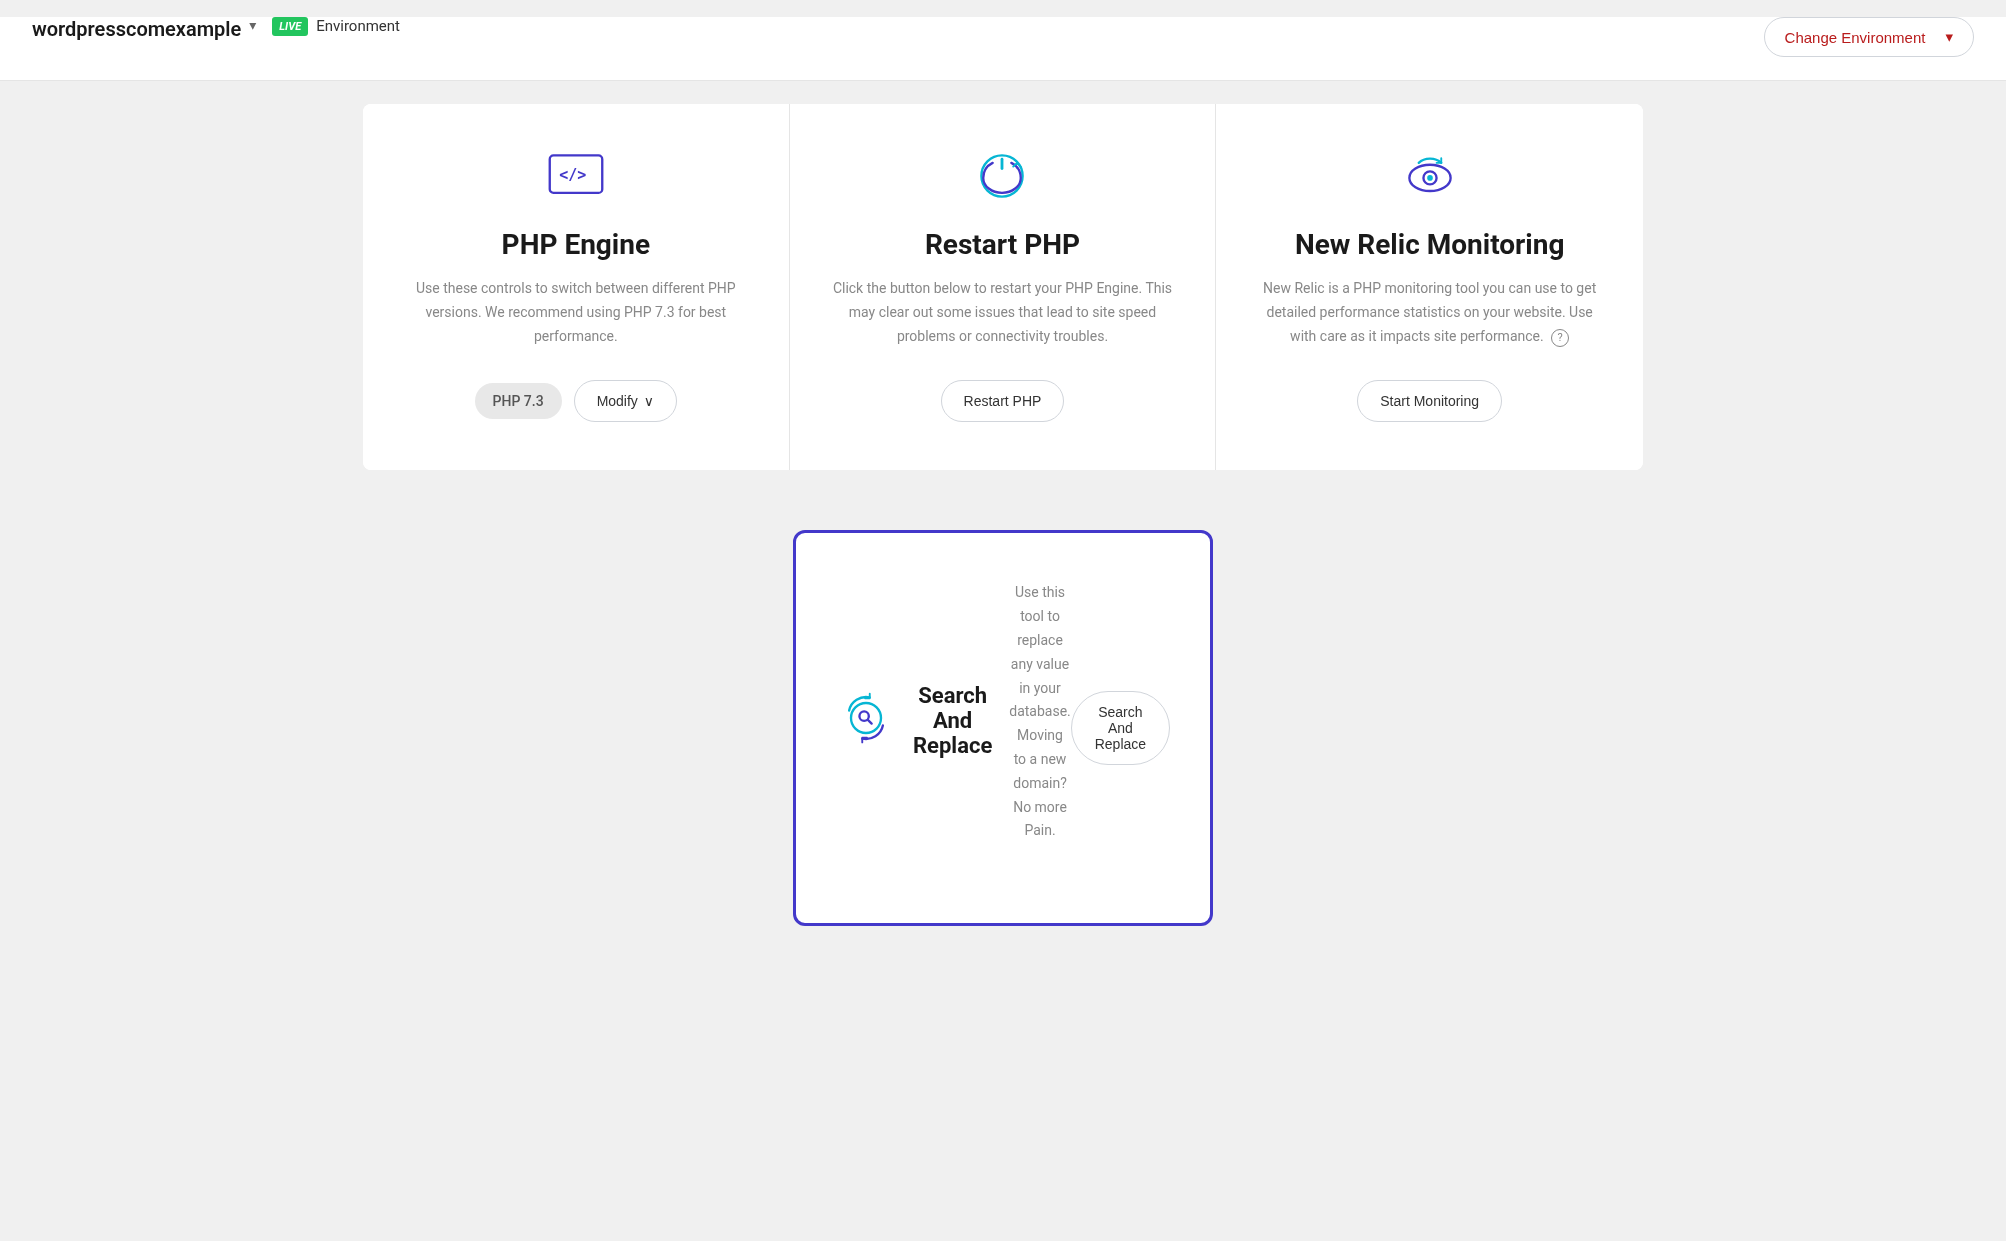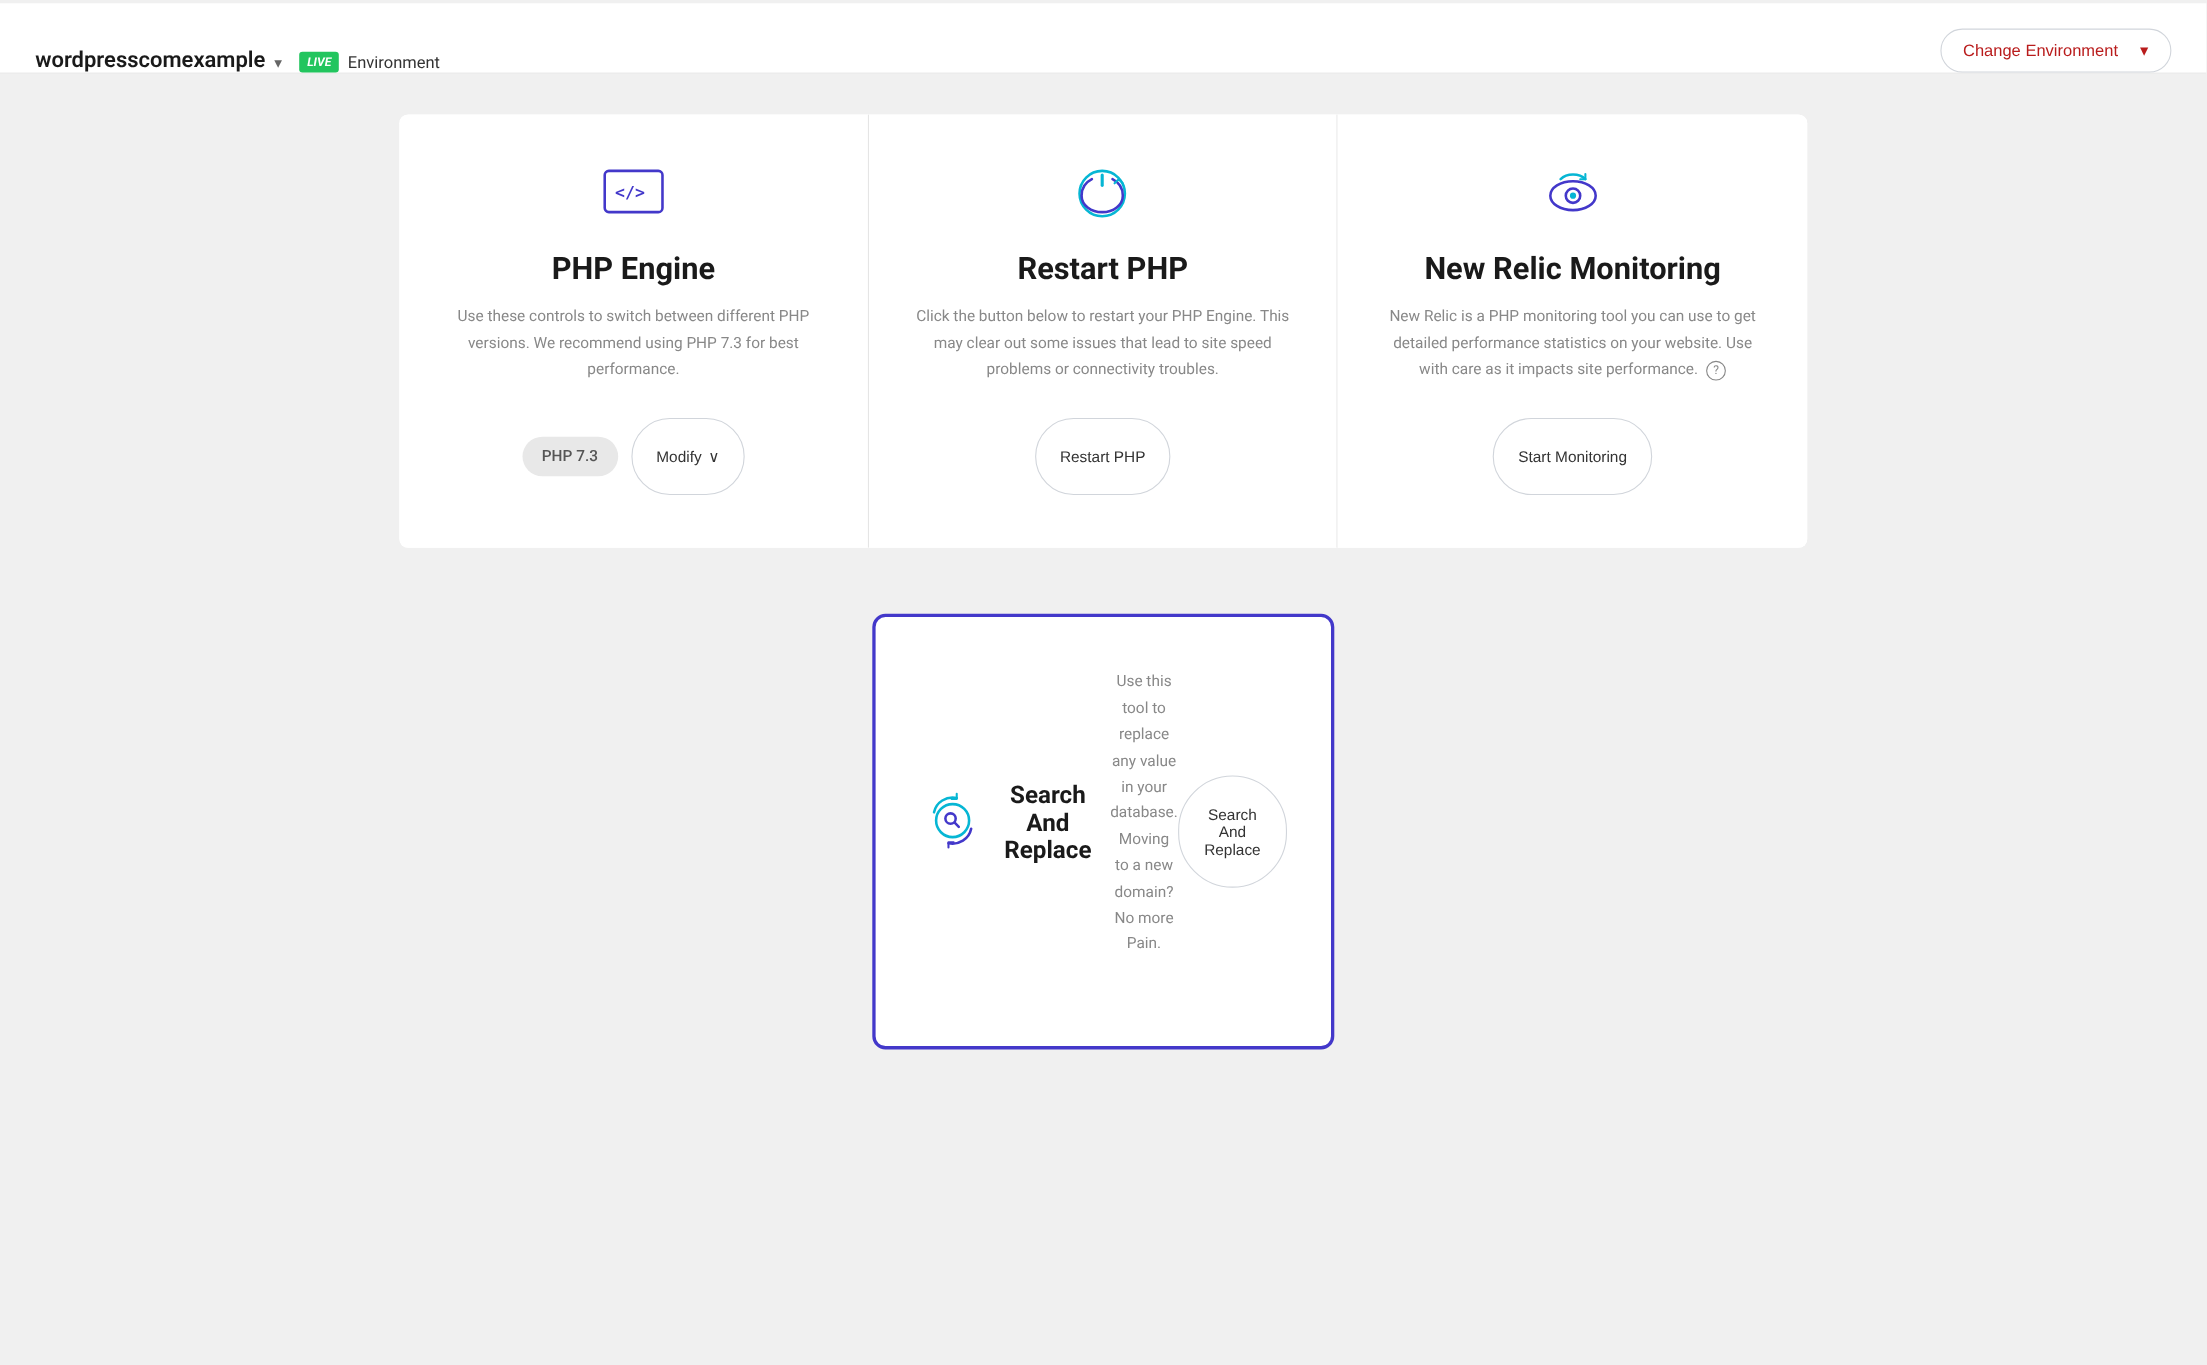--- a/index.html
+++ b/index.html
@@ -6,26 +6,26 @@
     body {
       font-family: -apple-system, BlinkMacSystemFont, 'Segoe UI', Roboto, sans-serif;
       background: #f0f0f0;
       min-height: 100vh;
     }
 
     
     .header {
       background: #fff;
       display: flex;
-      align-items: flex-end;
+      align-items: flex-start;
       padding: 0 32px;
       height: 64px;
       border-bottom: 1px solid #e5e5e5;
       position: sticky;
-      top: 3px;
+      top: 17px;
       z-index: 100;
     }
     .header-title {
       font-size: 20px;
       font-weight: 600;
       color: #1a1a1a;
       margin-right: 8px;
     }
     .header-chevron {
       color: #666;
@@ -117,21 +117,21 @@
     .card-actions {
       display: flex;
       align-items: center;
       gap: 12px;
     }
 
     .btn-pill {
       border: 1.5px solid #d1d5db;
       background: #fff;
       border-radius: 999px;
-      padding: 26px 22px;
+      padding: 12px 22px;
       font-size: 14px;
       color: #333;
       cursor: pointer;
       display: flex;
       align-items: center;
       gap: 6px;
     }
 
     .btn-tag {
       background: #e8e8e8;

